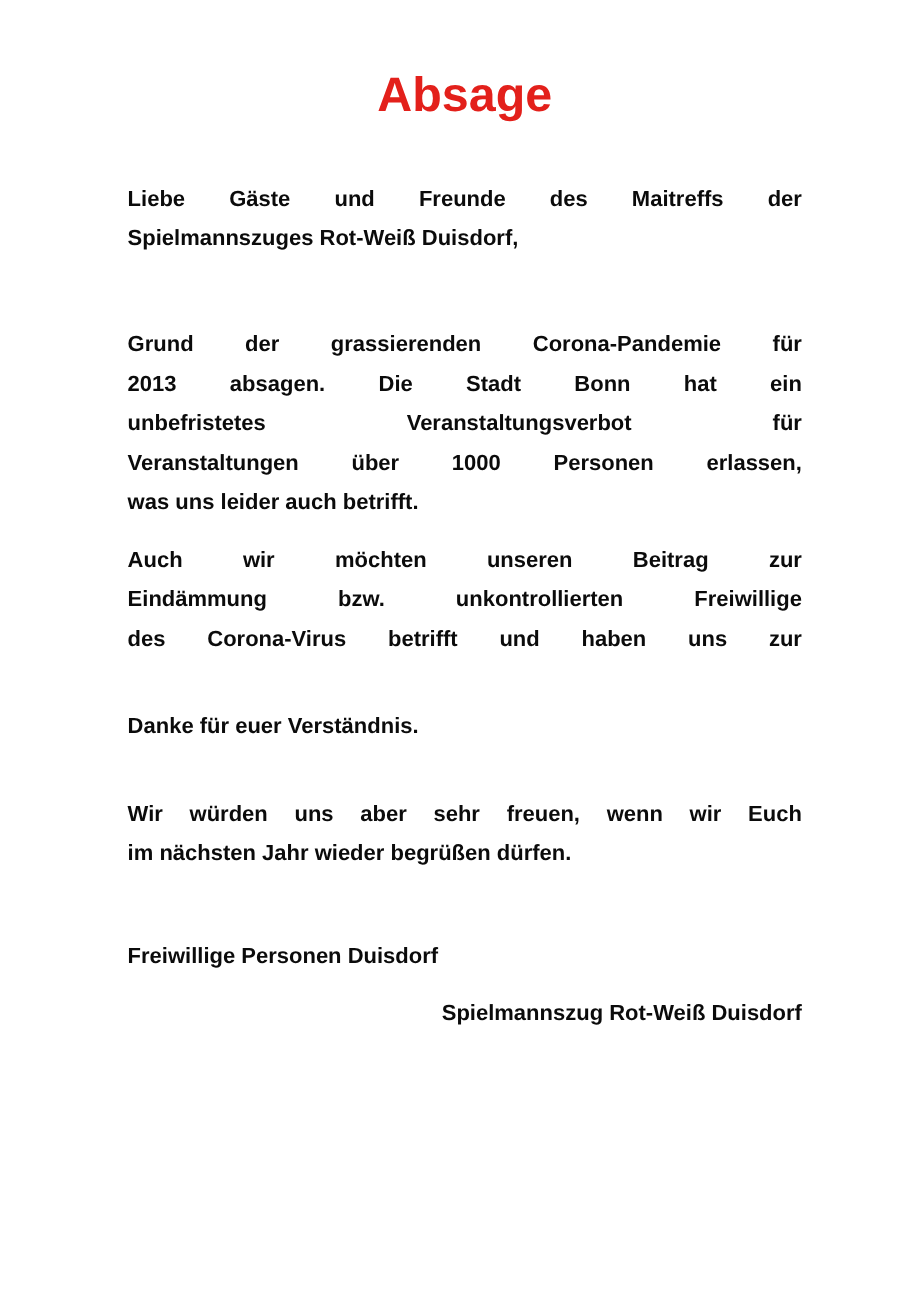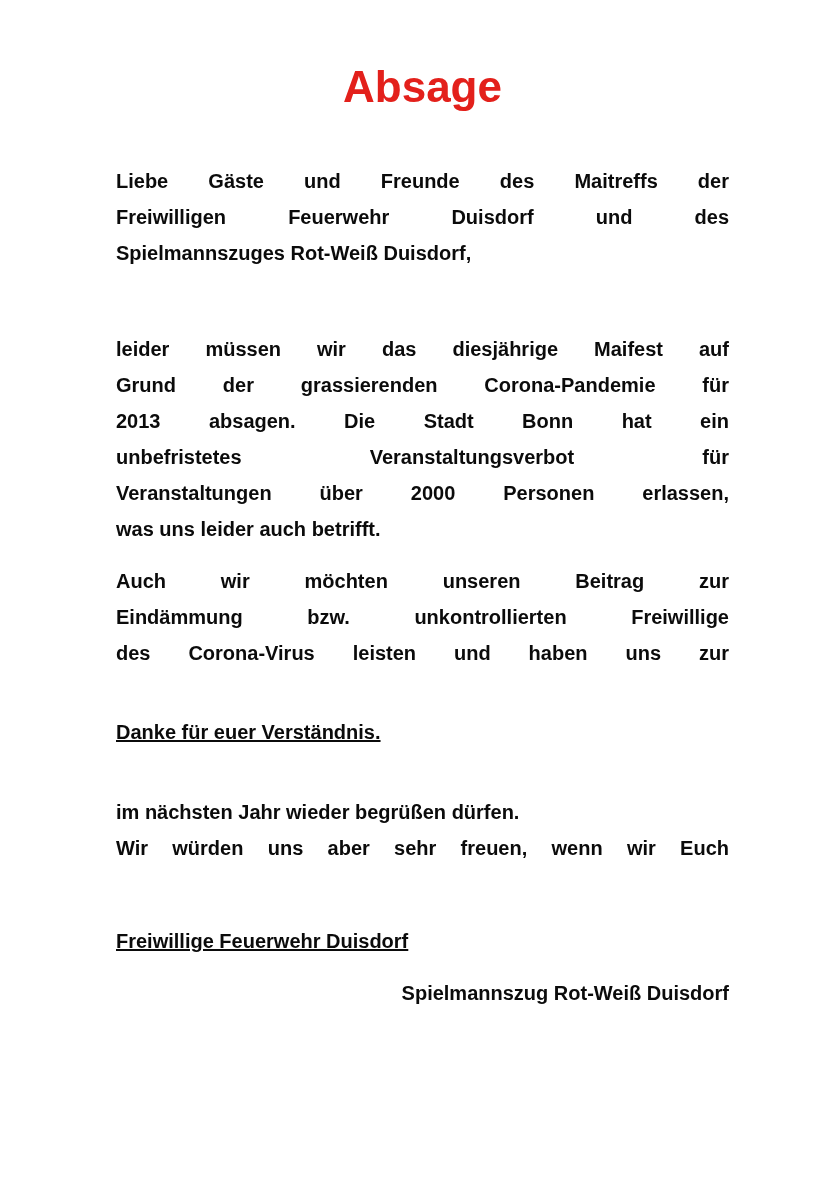--- a/index.html
+++ b/index.html
@@ -44,21 +44,20 @@
   }
   .pline.last {
     text-align: justify;
     text-align-last: left;
     word-spacing: 0;
   }
   .pline.left {
     text-align: left;
     text-align-last: left;
     word-spacing: 0;
-    text-decoration: underline;
   }
   .pline.right {
     text-align: left;
     text-align-last: right;
     word-spacing: 0;
   }
   .mt-salutation  { margin-top: 50px; }
   .mt-cancel      { margin-top: 60px; }
   .mt-contrib     { margin-top: 12px; }
   .mt-thanks      { margin-top: 43px; }
@@ -69,48 +68,46 @@
 </head>
 <body>
 
 <div class="page">
 
   <h1 class="title">Absage</h1>
 
 
   <div class="para mt-salutation">
     <div class="pline">Liebe Gäste und Freunde des Maitreffs der</div>
-    <div class="pline">Freiwilligen Feuerwehr Duisdorf und des</div>
     <div class="pline last">Spielmannszuges Rot-Weiß Duisdorf,</div>
   </div>
 
   <div class="para mt-cancel">
-    <div class="pline">leider müssen wir das diesjährige Maifest auf</div>
     <div class="pline">Grund der grassierenden Corona-Pandemie für</div>
     <div class="pline">2013 absagen. Die Stadt Bonn hat ein</div>
     <div class="pline">unbefristetes Veranstaltungsverbot für</div>
-    <div class="pline">Veranstaltungen über 2000 Personen erlassen,</div>
+    <div class="pline">Veranstaltungen über 1000 Personen erlassen,</div>
     <div class="pline last">was uns leider auch betrifft.</div>
   </div>
 
   <div class="para mt-contrib">
     <div class="pline">Auch wir möchten unseren Beitrag zur</div>
     <div class="pline">Eindämmung bzw. unkontrollierten Freiwillige</div>
-    <div class="pline">des Corona-Virus leisten und haben uns zur</div>
+    <div class="pline">des Corona-Virus betrifft und haben uns zur</div>
   </div>
 
   <div class="para mt-thanks">
     <div class="pline left">Danke für euer Verständnis.</div>
   </div>
 
   <div class="para mt-hope">
+    <div class="pline">Wir würden uns aber sehr freuen, wenn wir Euch</div>
     <div class="pline last">im nächsten Jahr wieder begrüßen dürfen.</div>
-    <div class="pline">Wir würden uns aber sehr freuen, wenn wir Euch</div>
   </div>
 
   <div class="para mt-sig1">
-    <div class="pline left">Freiwillige Feuerwehr Duisdorf</div>
+    <div class="pline left">Freiwillige Personen Duisdorf</div>
   </div>
   <div class="para mt-sig2">
     <div class="pline right">Spielmannszug Rot-Weiß Duisdorf</div>
   </div>
 
 </div>
 
 </body></html>

